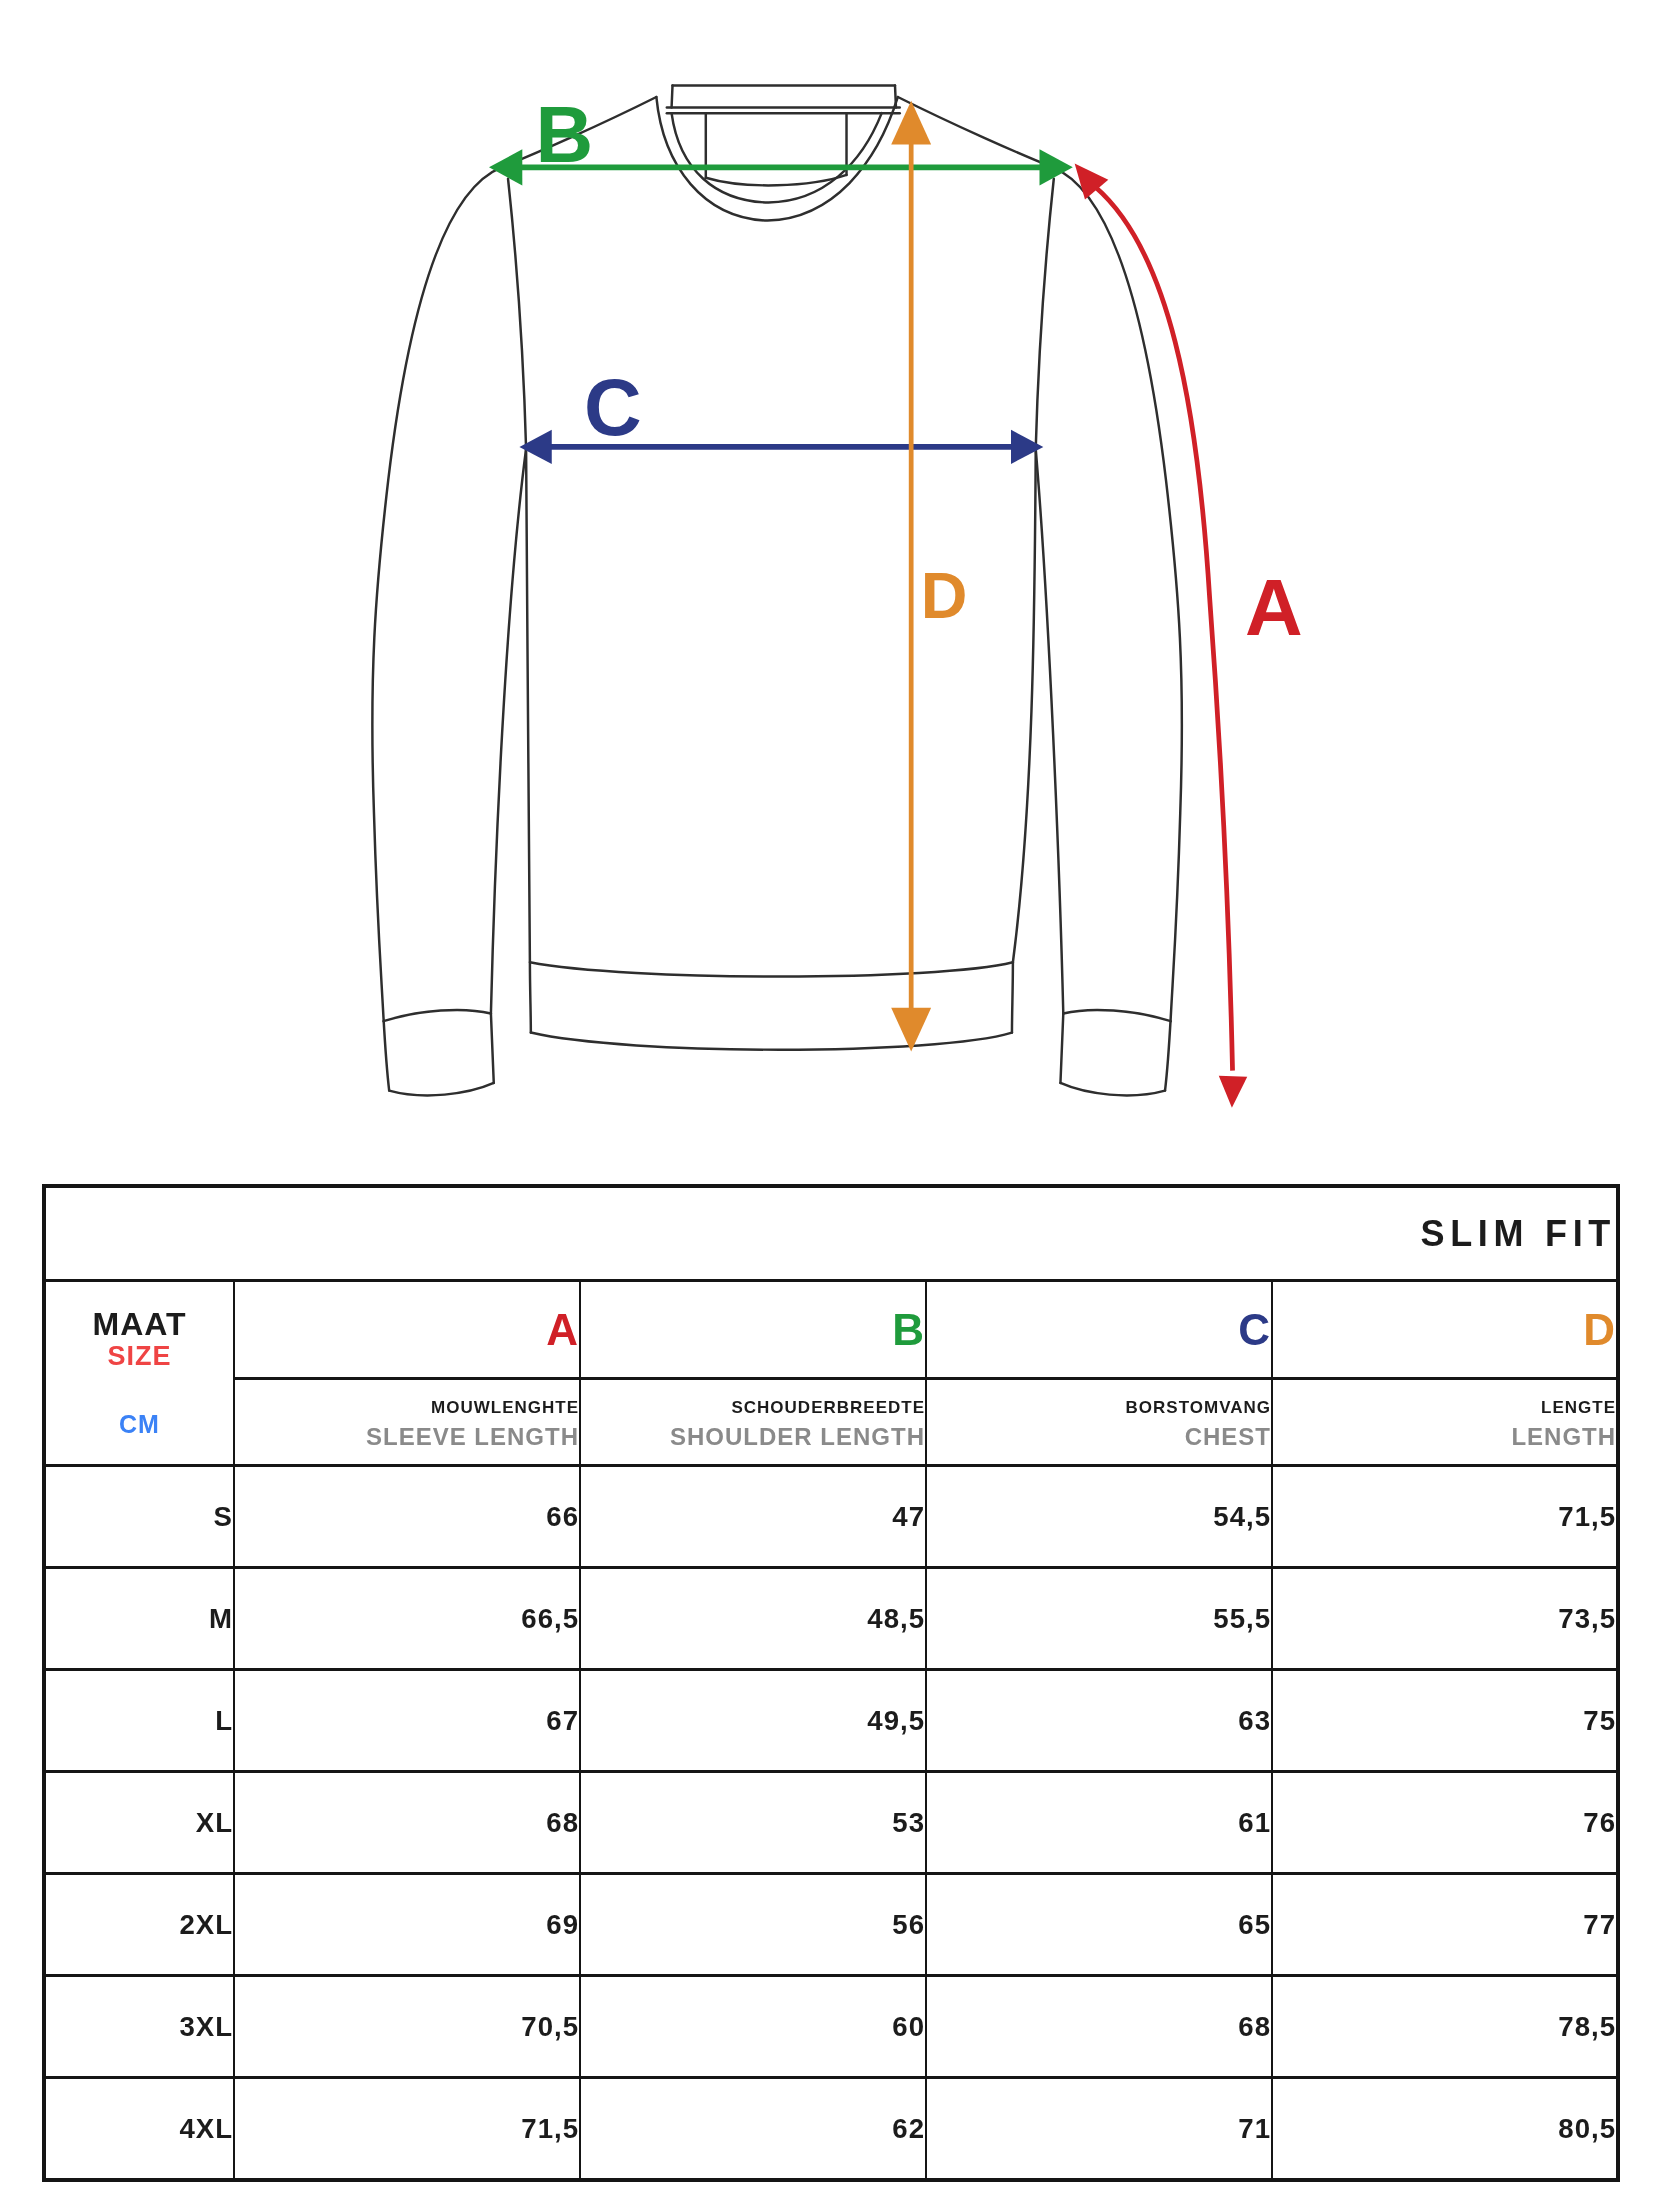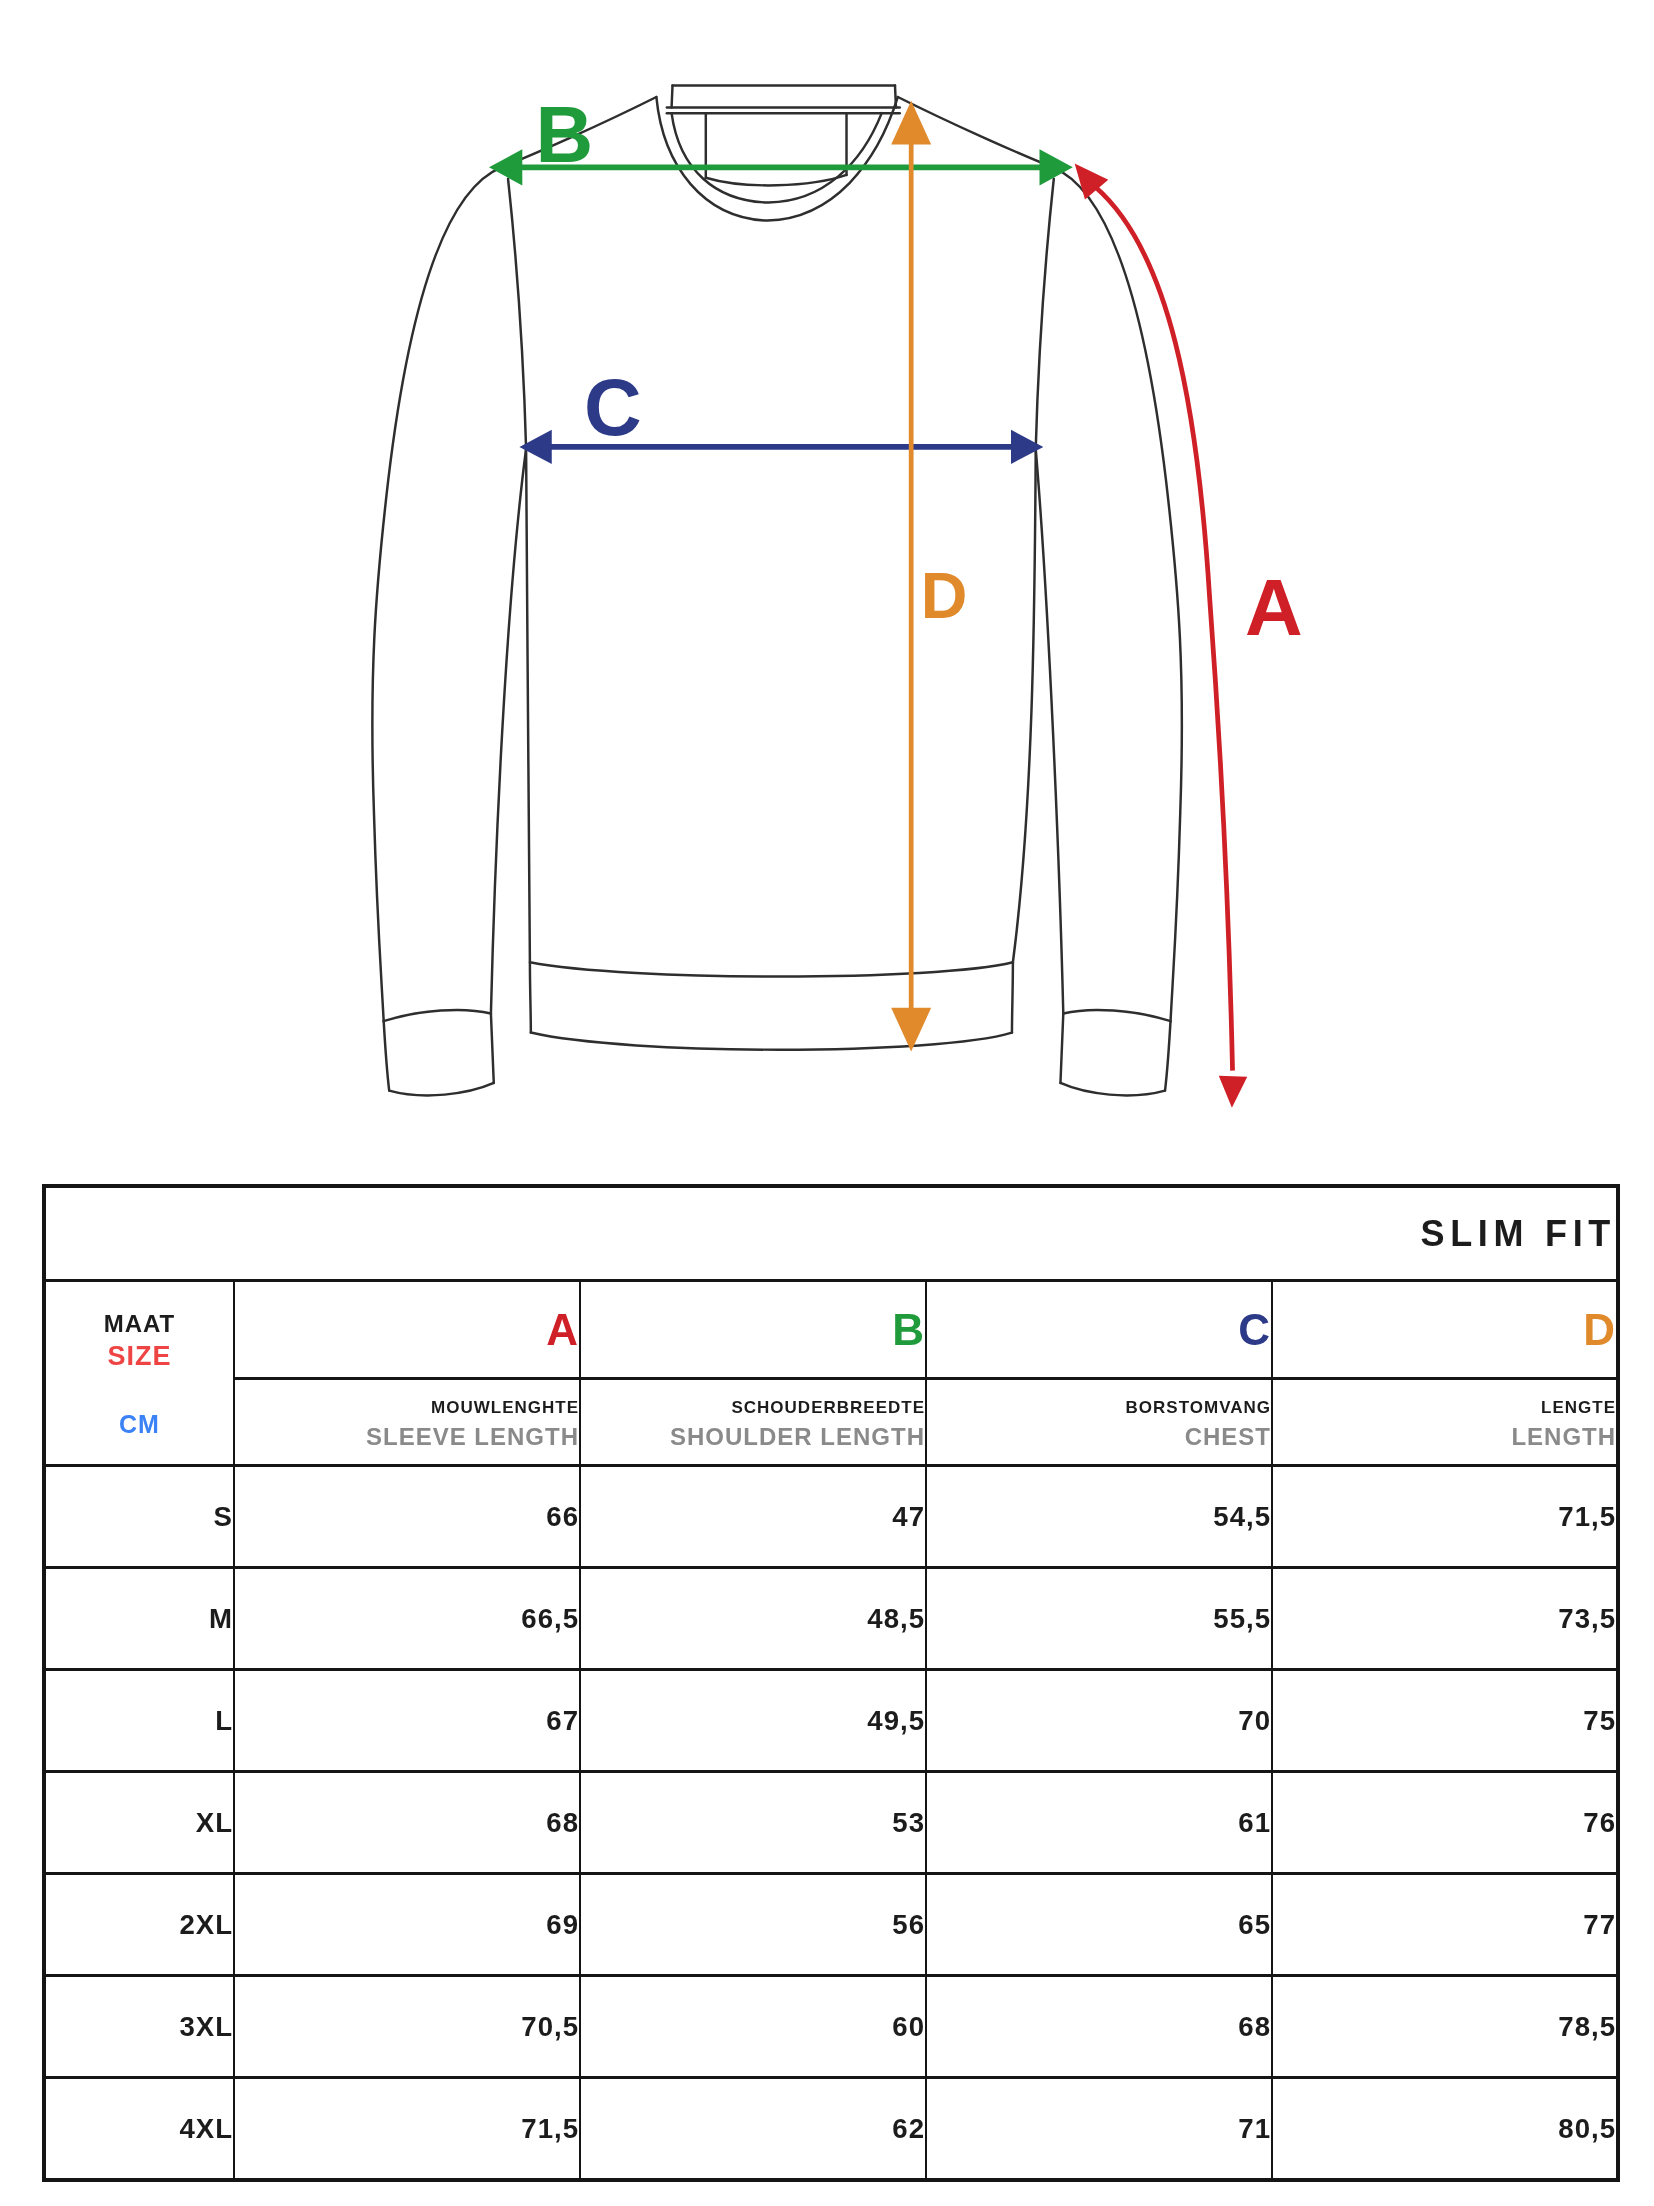--- a/index.html
+++ b/index.html
@@ -12,21 +12,21 @@
   
   #size-table{position:absolute;left:42px;top:1184px;width:1575px;border-collapse:collapse;table-layout:fixed;background:#ffffff;}
   #size-table td{border:2.9px solid #151515;border-top-width:3.8px;border-bottom-width:3.8px;text-align:right;vertical-align:middle;padding:0;color:#1c1c1c;}
   #size-table{border:4.8px solid #151515;}
   col.c-size{width:190px;}
   col.c-meas{width:346px;}
   .title-cell{height:91px;font-size:36px;font-weight:bold;letter-spacing:5.7px;color:#1c1c1c;}
   .letter-cell{height:95px;font-size:44px;font-weight:bold;letter-spacing:1px;}
   .size-head-cell{vertical-align:middle;}
   .size-head-inner{display:flex;flex-direction:column;align-items:center;justify-content:center;gap:0;}
-  .size-head-line1{font-size:24px;font-weight:bold;color:#1c1c1c;line-height:32px;letter-spacing:1px;}
+  .size-head-line1{font-size:32px;font-weight:bold;color:#1c1c1c;line-height:32px;letter-spacing:1px;}
   .size-head-line2{font-size:27px;font-weight:bold;color:#ef4444;line-height:32px;letter-spacing:1px;}
   .size-head-unit{font-size:25px;font-weight:bold;color:#3b82f6;margin-top:38px;letter-spacing:1px;}
   .name-cell{height:84px;}
   .name-l1{font-size:17px;font-weight:bold;color:#1c1c1c;letter-spacing:1px;line-height:29.5px;}
   .name-l2{font-size:24px;font-weight:bold;color:#8a8a8a;letter-spacing:1px;line-height:29.5px;}
   .data-row td{height:99px;font-size:27.6px;font-weight:bold;color:#1c1c1c;letter-spacing:1px;}
   .size-label{font-size:27.6px;font-weight:bold;}
 </style>
 </head>
 <body>
@@ -166,21 +166,21 @@
           <td class="size-label">M</td>
           <td>66,5</td>
           <td>48,5</td>
           <td>55,5</td>
           <td>73,5</td>
         </tr>
         <tr class="data-row">
           <td class="size-label">L</td>
           <td>67</td>
           <td>49,5</td>
-          <td>70</td>
+          <td>63</td>
           <td>75</td>
         </tr>
         <tr class="data-row">
           <td class="size-label">XL</td>
           <td>68</td>
           <td>53</td>
           <td>61</td>
           <td>76</td>
         </tr>
         <tr class="data-row">

